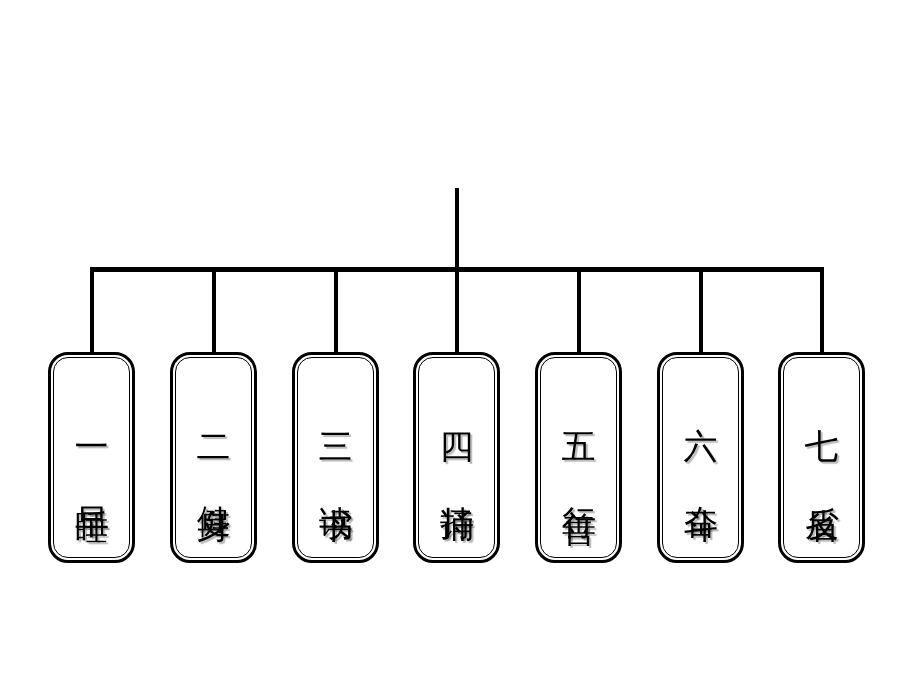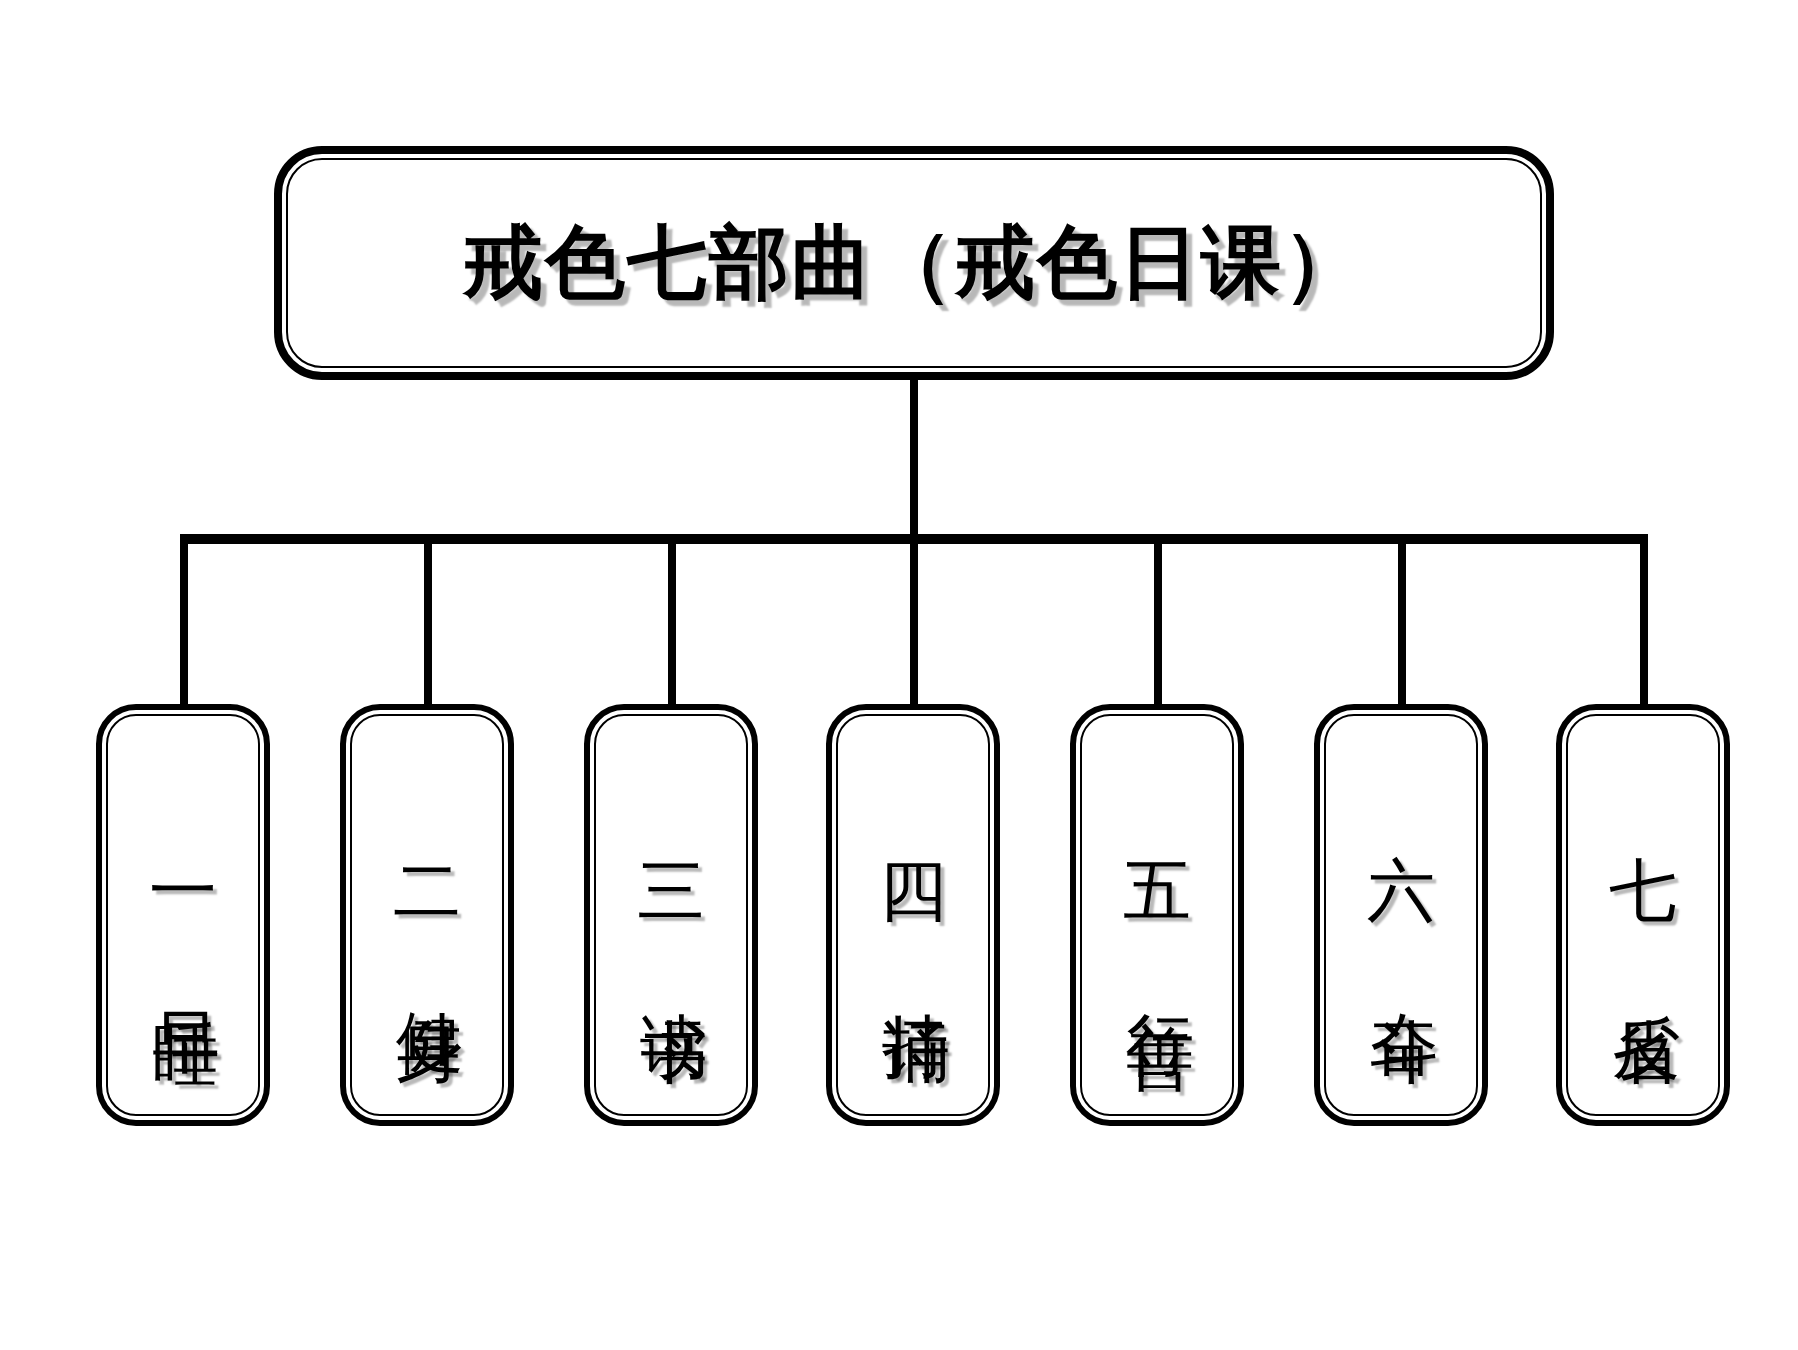--- a/index.html
+++ b/index.html
@@ -116,23 +116,20 @@
     writing-mode: vertical-rl;
     text-orientation: upright;
     letter-spacing: 3px;
   }
 </style>
 </head>
 <body>
 
 <div class="canvas">
 
-  <div class="title-box">
-    <span class="title-text">戒色七部曲（戒色日课）</span>
-  </div>
 
   <div class="connector stem"></div>
   <div class="connector hbar"></div>
   <div class="connector drop" style="left:90px"></div>
   <div class="connector drop" style="left:212px"></div>
   <div class="connector drop" style="left:334px"></div>
   <div class="connector drop" style="left:455px"></div>
   <div class="connector drop" style="left:577px"></div>
   <div class="connector drop" style="left:699px"></div>
   <div class="connector drop" style="left:820px"></div>

